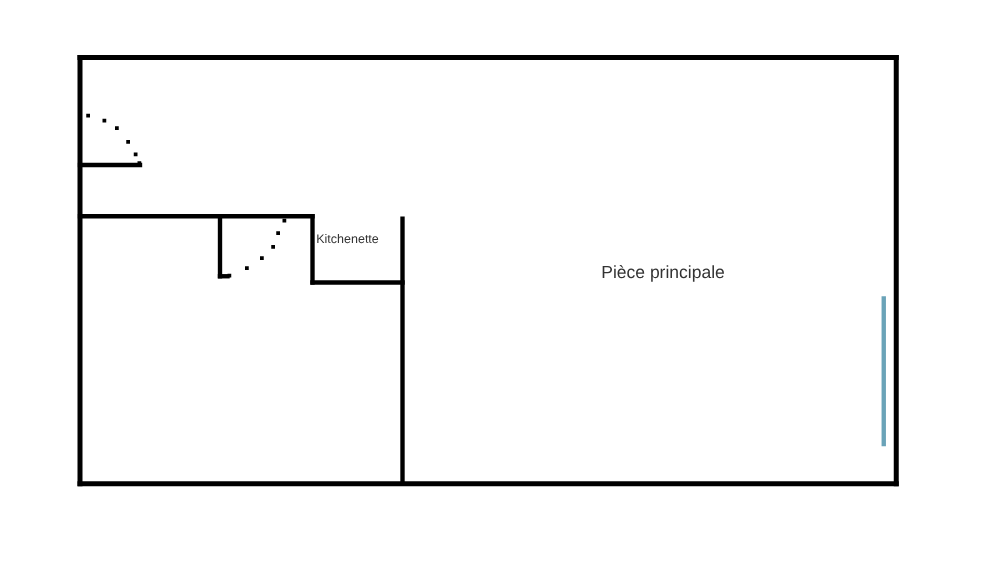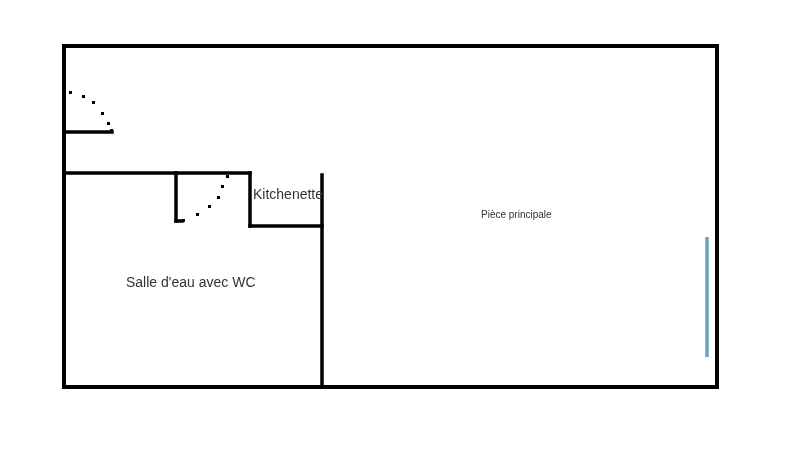--- a/index.html
+++ b/index.html
@@ -23,32 +23,32 @@
     }
     .label {
       position: absolute;
       color: #333333;
       white-space: nowrap;
       font-family: "Liberation Sans", sans-serif;
     }
     .label-kitchen {
       left: 253px;
       top: 186px;
-      font-size: 14px;
+      font-size: 10px;
     }
     .label-bath {
       left: 126px;
       top: 272px;
       font-size: 14px;
       line-height: 20px;
     }
     .label-main {
       left: 481px;
       top: 209px;
-      font-size: 10px;
+      font-size: 14px;
     }
   </style>
 </head>
 <body>
 
 <svg class="plan" viewBox="0 0 800 453" xmlns="http://www.w3.org/2000/svg">
 
   <g stroke="#000" stroke-width="4" fill="none" stroke-linecap="square">
     <line x1="64" y1="46" x2="717" y2="46"></line>
     <line x1="64" y1="46" x2="64" y2="387"></line>
@@ -89,16 +89,15 @@
       <rect x="182" y="219" width="3" height="3"></rect>
     </g>
   </g>
 
   <line x1="707" y1="237" x2="707" y2="357" stroke="#6aa3b8" stroke-width="3.5"></line>
 </svg>
 
 <div class="label label-kitchen">Kitchenette</div>
 
 <div class="label label-bath">
-  <div>Salle d'eau avec WC</div>
 </div>
 
 <div class="label label-main">Pièce principale</div>
 
 </body></html>

